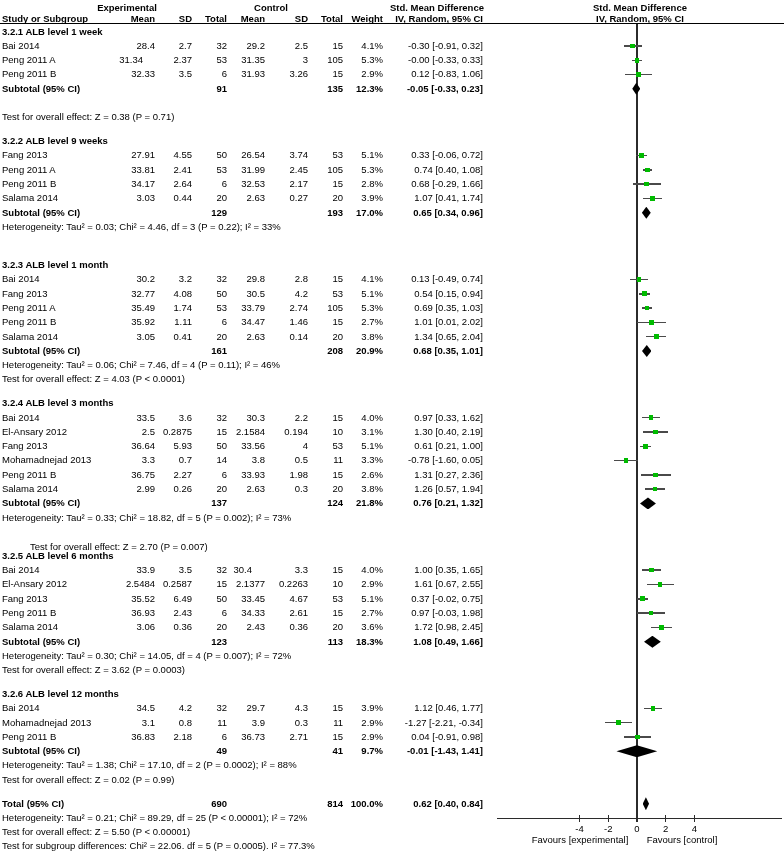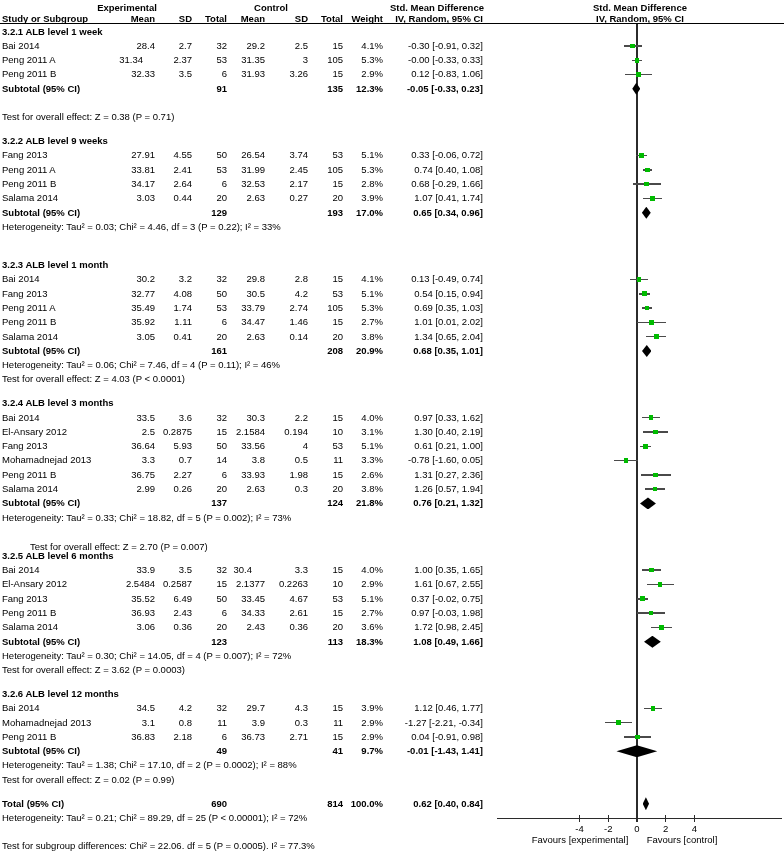--- a/index.html
+++ b/index.html
@@ -424,20 +424,23 @@
       </div>
       <div class="r" style="left: 0px; top: 796.5px; width: 483px;">
         <span class="c b" style="left: 2px; width: 150px;">Total (95% CI)</span>
         <span class="c tr b" style="left: 194px; width: 33px;">690</span>
         <span class="c tr b" style="left: 310px; width: 33px;">814</span>
         <span class="c tr b" style="left: 345px; width: 38px;">100.0%</span>
         <span class="c tr b" style="left: 385px; width: 98px;">0.62 [0.40, 0.84]</span>
       </div>
       <div class="r" style="left: 0px; top: 810.8px; width: 483px;">
         <span class="c" style="left: 2px; width: 478px;">Heterogeneity: Tau² = 0.21; Chi² = 89.29, df = 25 (P &lt; 0.00001); I² = 72%</span>
+      </div>
+      <div class="r" style="left: 0px; top: 825.1px; width: 483px;">
+        <span class="c" style="left: 2px; width: 478px;">Test for overall effect: Z = 5.50 (P &lt; 0.00001)</span>
       </div>
       <div class="r" style="left: 0px; top: 839.4px; width: 483px;">
         <span class="c" style="left: 2px; width: 478px;">Test for subgroup differences: Chi² = 22.06. df = 5 (P = 0.0005). I² = 77.3%</span>
       </div>
     </div>
 
   <div id="plot-layer">
     <div class="r b tc" style="left:77px;top:0.9px;width:160px;">Std. Mean Difference</div>
     <div class="r b tc" style="left:77px;top:11.8px;width:160px;">IV, Random, 95% CI</div>
 

